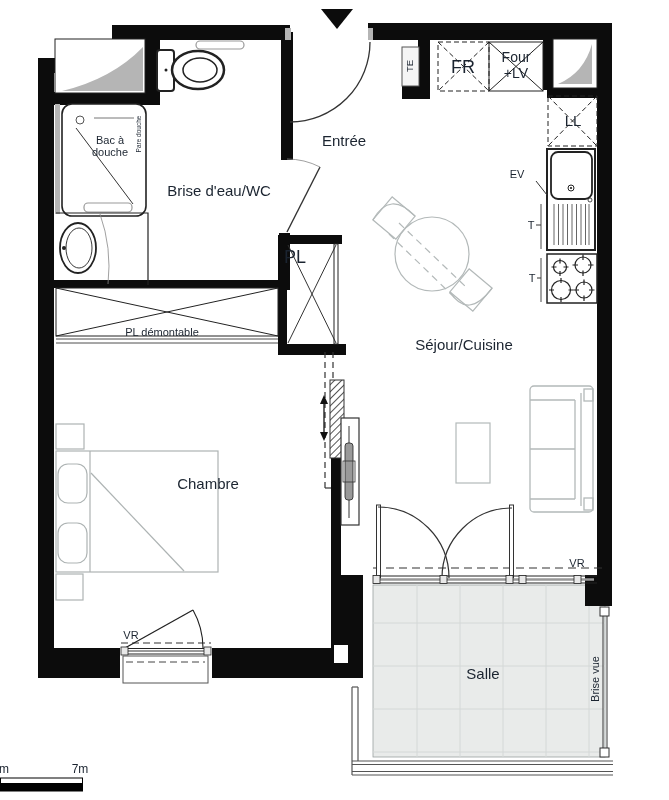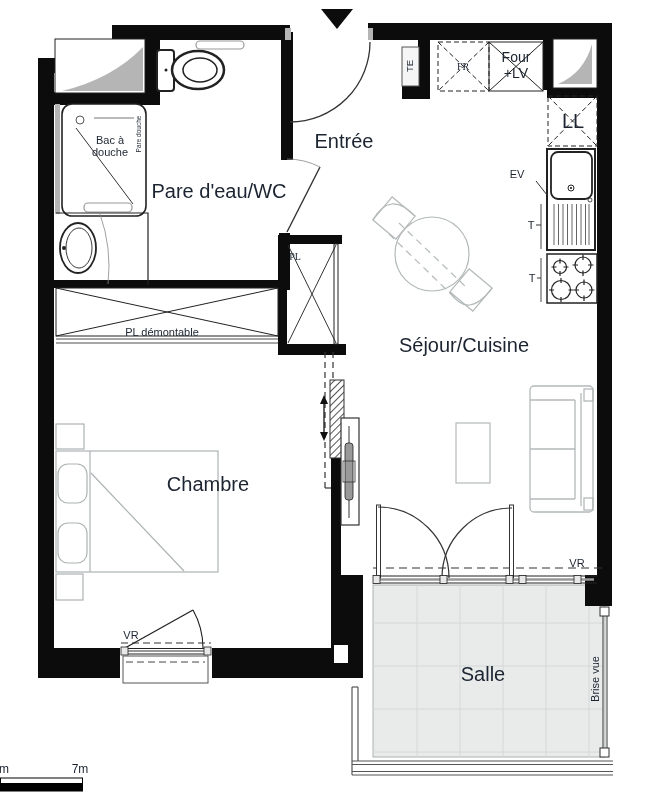--- a/index.html
+++ b/index.html
@@ -2,21 +2,21 @@
 <html><head>
 <meta charset="utf-8">
 <style>
   html,body{margin:0;padding:0;background:#fff;}
   .plan{position:relative;width:669px;height:800px;background:#fff;
         font-family:"Liberation Sans",sans-serif;color:#1b2430;overflow:hidden;}
   .plan svg{position:absolute;left:0;top:0;}
   .lbl{position:absolute;transform:translate(-50%,-50%);white-space:nowrap;
        line-height:1.12;text-align:center;z-index:5;}
   .rot{transform:translate(-50%,-50%) rotate(-90deg);}
-  .fs15{font-size:20px;} .fs14{font-size:10px;font-family:Liberation Serif, serif;} .fs13{font-size:14px;}
+  .fs15{font-size:15px;} .fs14{font-size:18px;} .fs13{font-size:14px;}
   .fs12{font-size:12px;} .fs11{font-size:11px;} .fs9{font-size:9.5px;} .fs6{font-size:6.5px;}
 </style>
 </head>
 <body>
 
 <div class="plan">
 
   <svg width="669" height="800" viewBox="0 0 669 800">
     <defs>
       <pattern id="hatch" width="5" height="5" patternUnits="userSpaceOnUse" patternTransform="rotate(45)">
@@ -285,21 +285,21 @@
       <rect x="600" y="748" width="9" height="9" fill="#fff" stroke="#333" stroke-width="1"></rect>
     </g>
 
     <g>
       <rect x="0.5" y="778" width="82" height="13" fill="#fff" stroke="#000" stroke-width="1"></rect>
       <rect x="0.5" y="783" width="82" height="8" fill="#000"></rect>
     </g>
   </svg>
 
   <div class="lbl fs15" style="left:344px;top:141px">Entrée</div>
-  <div class="lbl fs15" style="left:219px;top:191px">Pare d'eau/WC</div>
+  <div class="lbl fs15" style="left:219px;top:191px">Brise d'eau/WC</div>
   <div class="lbl fs15" style="left:464px;top:345px">Séjour/Cuisine</div>
   <div class="lbl fs15" style="left:208px;top:484px">Chambre</div>
   <div class="lbl fs15" style="left:483px;top:674px">Salle</div>
 
   <div class="lbl fs11" style="left:110px;top:146px">
     <span>Bac à</span><br>
     <span>douche</span>
   </div>
   <div class="lbl rot fs6" style="left:139px;top:134px">Pare douche</div>
 

